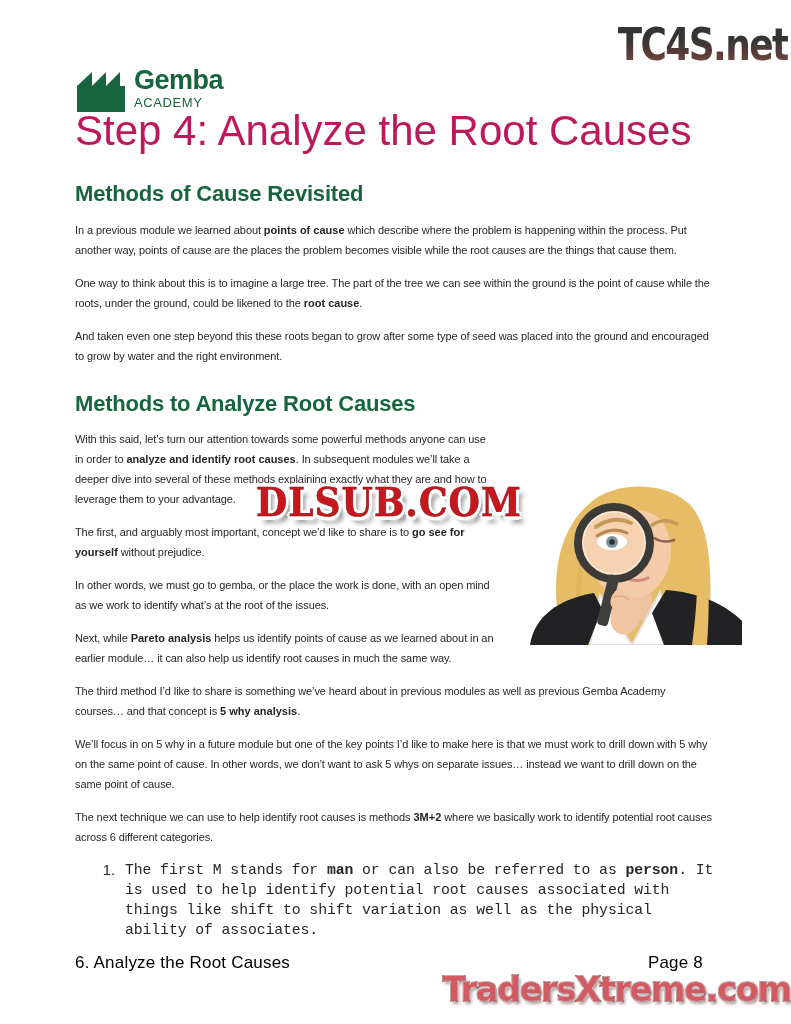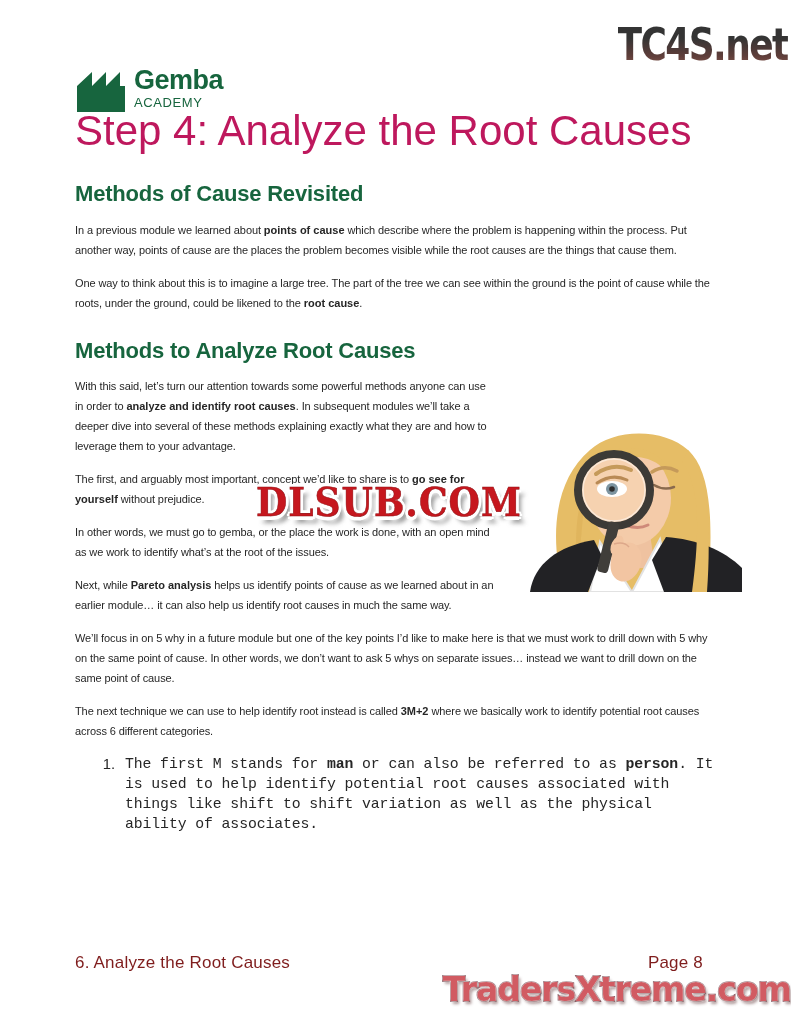--- a/index.html
+++ b/index.html
@@ -30,21 +30,21 @@
   .photo-float{float:right;width:240px;height:170px;margin:46px -26px 4px 8px;}
   .photo-float svg{width:100%;height:100%;display:block;}
   
   .nlist{margin:2px 0 0 26px;}
   .nitem{display:flex;gap:10px;font-size:14.8px;line-height:20px;letter-spacing:-0.1px;}
   .nnum{flex:0 0 14px;text-align:right;}
   .ntext{flex:1;font-family:Liberation Mono, monospace;}
   
   .footer{
     position:absolute;left:75px;right:88px;top:953px;display:flex;justify-content:space-between;
-    font-size:17px;color:#7f1d1d;letter-spacing:0.2px;
+    font-size:17px;color:#000000;letter-spacing:0.2px;
   }
   
   .dlsub{
     position:absolute;left:256px;top:479px;font-family:"DejaVu Serif",serif;font-weight:bold;
     font-size:36px;letter-spacing:1px;color:var(--dlsub-red,#c6171e);transform:scaleY(1.1);transform-origin:left top;
     -webkit-text-stroke:0.5px #8e1014;
     text-shadow:
       -2px -2px 0 #fff, 2px -2px 0 #fff, -2px 2px 0 #fff, 2px 2px 0 #fff,
       -3px 0 0 #fff, 3px 0 0 #fff, 0 3px 0 #fff, 0 -3px 0 #fff,
       5px 6px 4px rgba(130,130,130,.8);
@@ -75,20 +75,21 @@
         </div>
       </div>
       <div class="tc4s">TC4S.net</div>
     </div>
 
     <h1>Step 4: Analyze the Root Causes</h1>
 
     <h2>Methods of Cause Revisited</h2>
     <p><span>In a previous module we learned about </span><b>points of cause</b><span> which describe where the problem is happening within the process. Put another way, points of cause are the places the problem becomes visible while the root causes are the things that cause them.</span></p>
     <p><span>One way to think about this is to imagine a large tree.  The part of the tree we can see within the ground is the point of cause while the roots, under the ground, could be likened to the </span><b>root cause</b><span>.</span></p>
+    <p><span>And taken even one step beyond this these roots began to grow after some type of seed was placed into the ground and encouraged to grow by water and the right environment.</span></p>
 
     <h2 class="second">Methods to Analyze Root Causes</h2>
 
     <div class="photo-float">
       <svg viewBox="0 0 240 170">
         <rect width="240" height="170" fill="#ffffff"></rect>
         <path d="M62,170 C48,120 50,60 88,28 C112,6 162,6 186,28 C208,48 212,95 206,170 Z" fill="#e6bd66"></path>
         <path d="M78,170 C72,130 72,92 84,62 L74,170 Z" fill="#d9ab52" opacity="0.45"></path>
         <path d="M108,112 h40 l5,34 h-50 Z" fill="#efc2a0"></path>
         <path d="M88,170 L98,120 L130,170 Z" fill="#ffffff" stroke="#e2e2e2" stroke-width="2"></path>
@@ -114,22 +115,23 @@
         <ellipse cx="124" cy="140" rx="15" ry="20" transform="rotate(18 124 140)" fill="#f2c5a2"></ellipse>
         <ellipse cx="115" cy="123" rx="5.5" ry="10" transform="rotate(26 115 123)" fill="#f2c5a2"></ellipse>
         <path d="M112,122 q10,-3 15,3" stroke="#dda88a" stroke-width="1.5" fill="none"></path>
       </svg>
     </div>
 
     <p><span>With this said, let’s turn our attention towards some powerful methods anyone can use in order to </span><b>analyze and identify root causes</b><span>.  In subsequent modules we’ll take a deeper dive into several of these methods explaining exactly what they are and how to leverage them to your advantage.</span></p>
     <p><span>The first, and arguably most important, concept we’d like to share is to </span><b>go see for yourself</b><span> without prejudice.</span></p>
     <p><span>In other words, we must go to gemba, or the place the work is done, with an open mind as we work to identify what’s at the root of the issues.</span></p>
     <p><span>Next, while </span><b>Pareto analysis</b><span> helps us identify points of cause as we learned about in an earlier module… it can also help us identify root causes in much the same way.</span></p>
+    <p><span>The third method I’d like to share is something we’ve heard about in previous modules as well as previous Gemba Academy courses… and that concept is </span><b>5 why analysis</b><span>.</span></p>
     <p><span>We’ll focus in on 5 why in a future module but one of the key points I’d like to make here is that we must work to drill down with 5 why on the same point of cause.  In other words, we don’t want to ask 5 whys on separate issues… instead we want to drill down on the same point of cause.</span></p>
-    <p><span>The next technique we can use to help identify root instead is called </span><b>3M+2</b><span> where we basically work to identify potential root causes across 6 different categories.</span></p>
+    <p><span>The next technique we can use to help identify root causes is methods </span><b>3M+2</b><span> where we basically work to identify potential root causes across 6 different categories.</span></p>
 
     <div class="nlist">
       <div class="nitem">
         <span class="nnum">1.</span>
         <span class="ntext"><span>The first M stands for </span><b>man</b><span> or can also be referred to as </span><b>person</b><span>.  It is used to help identify potential root causes associated with things like shift to shift variation as well as the physical ability of associates.</span></span>
       </div>
     </div>
 
   </div>
 

